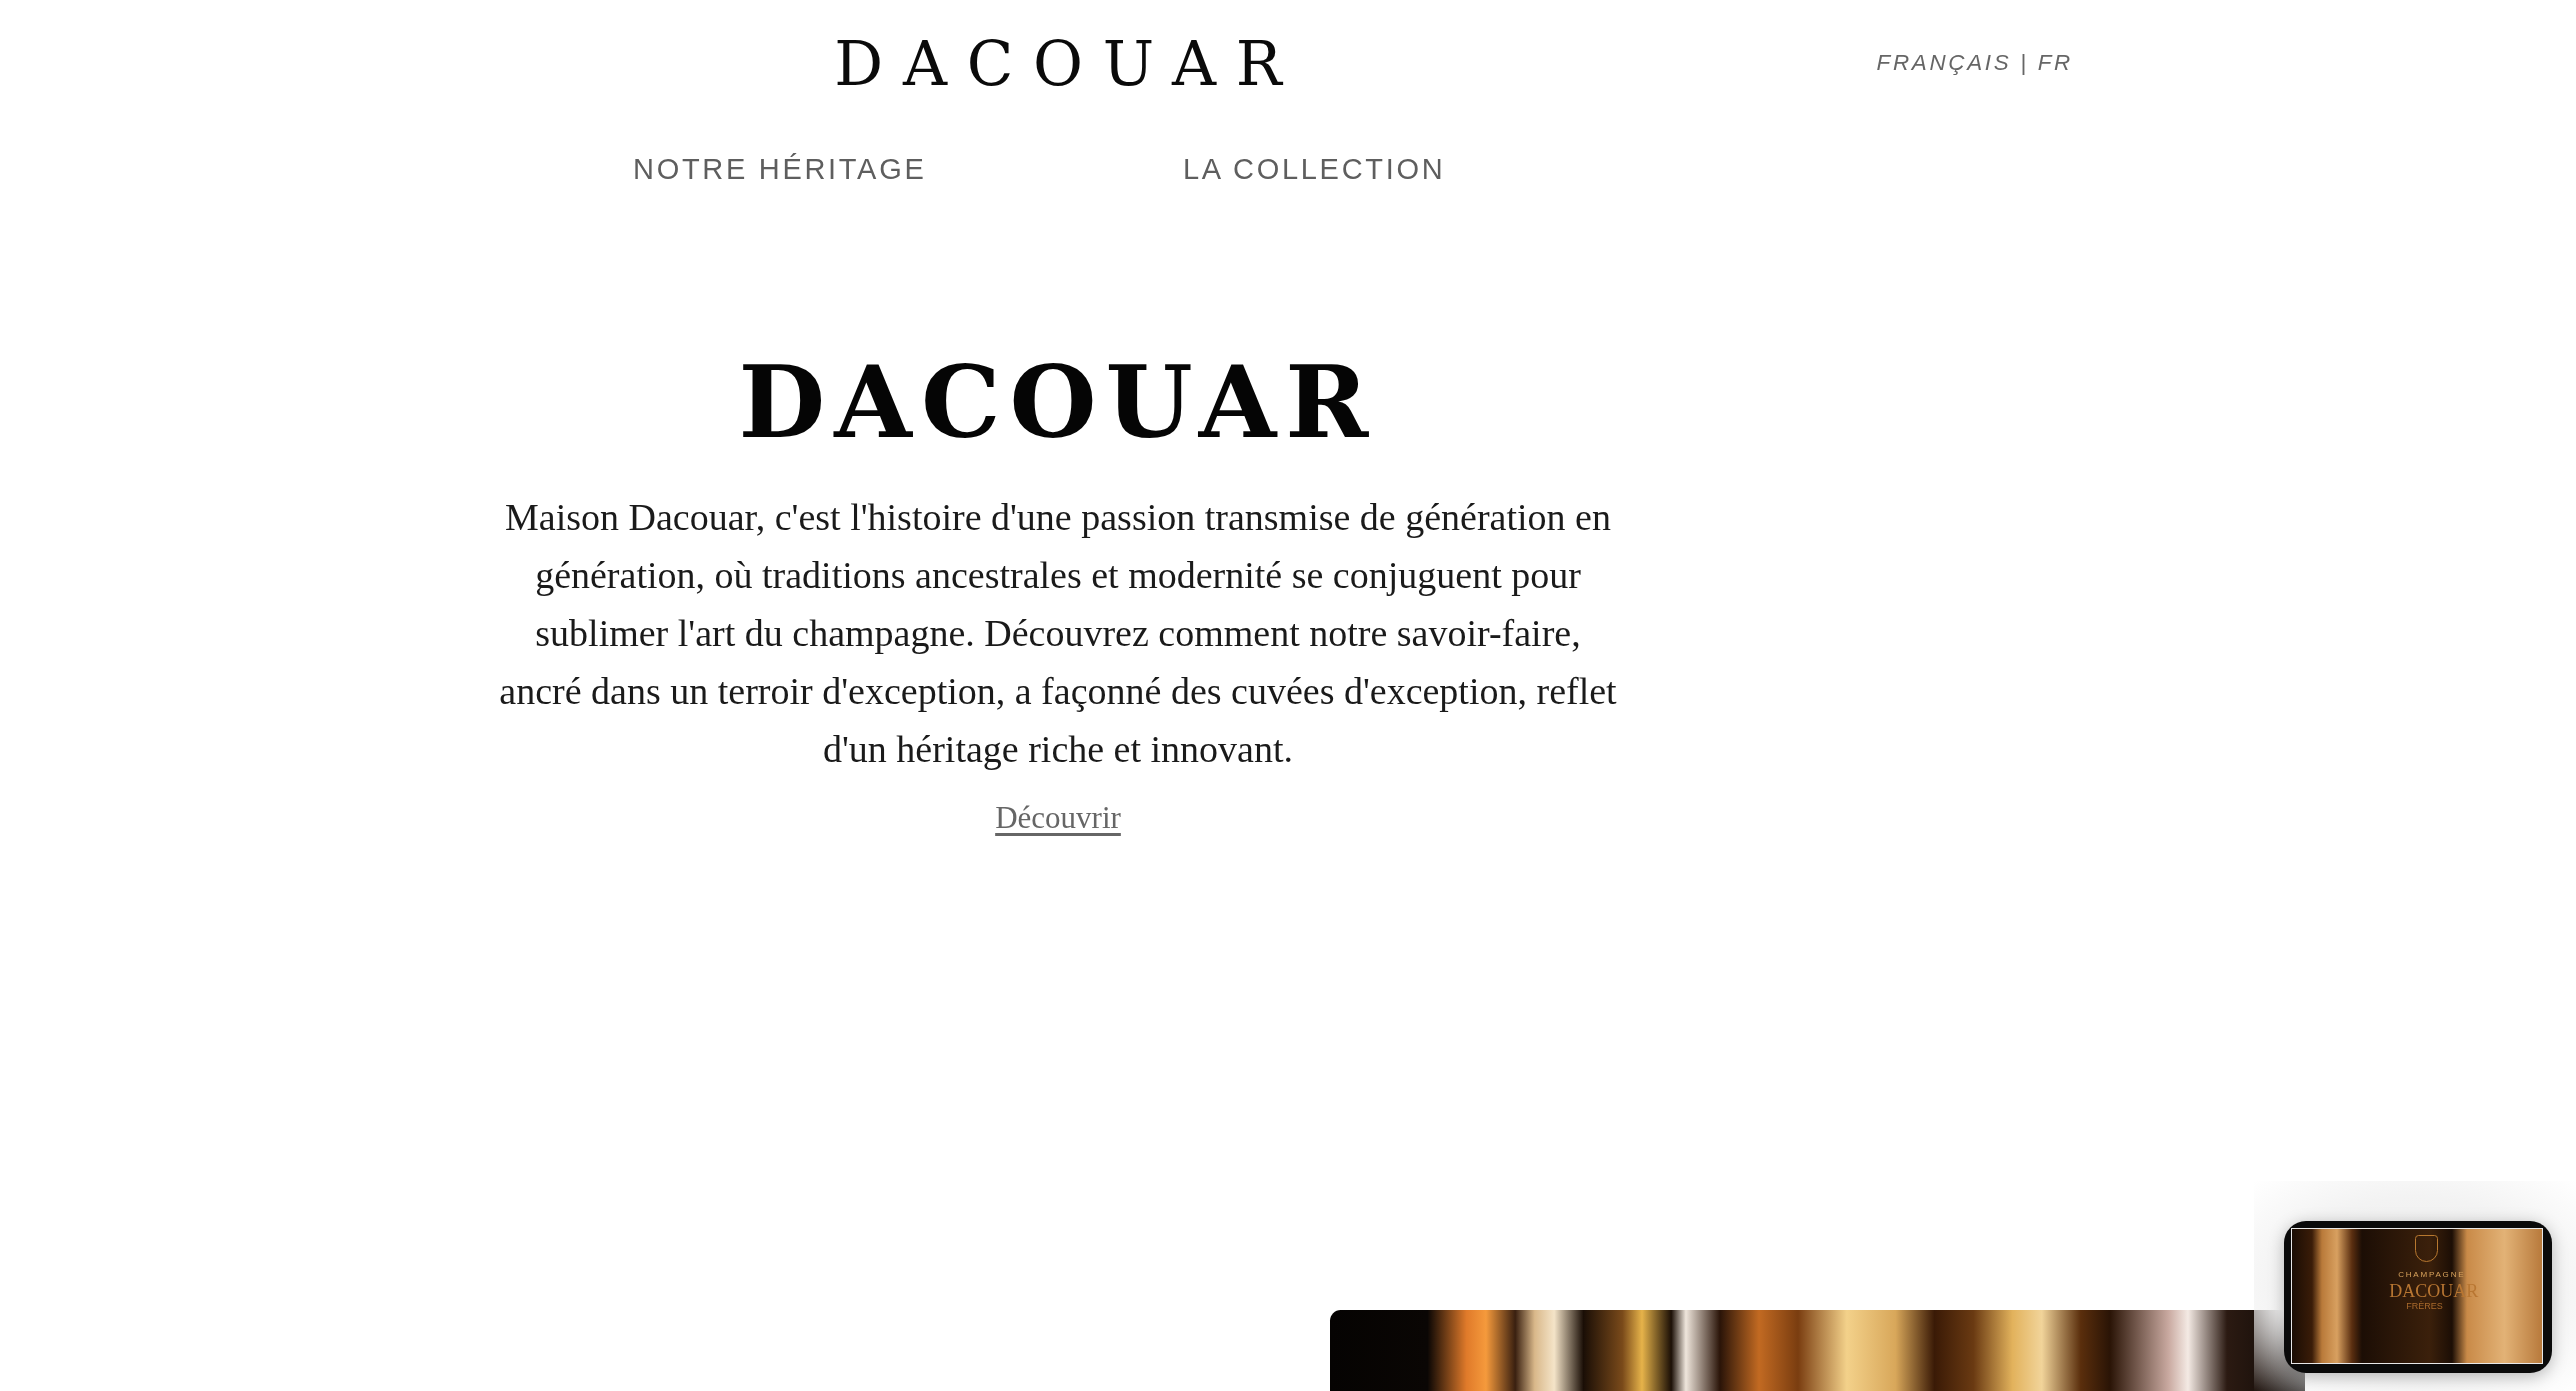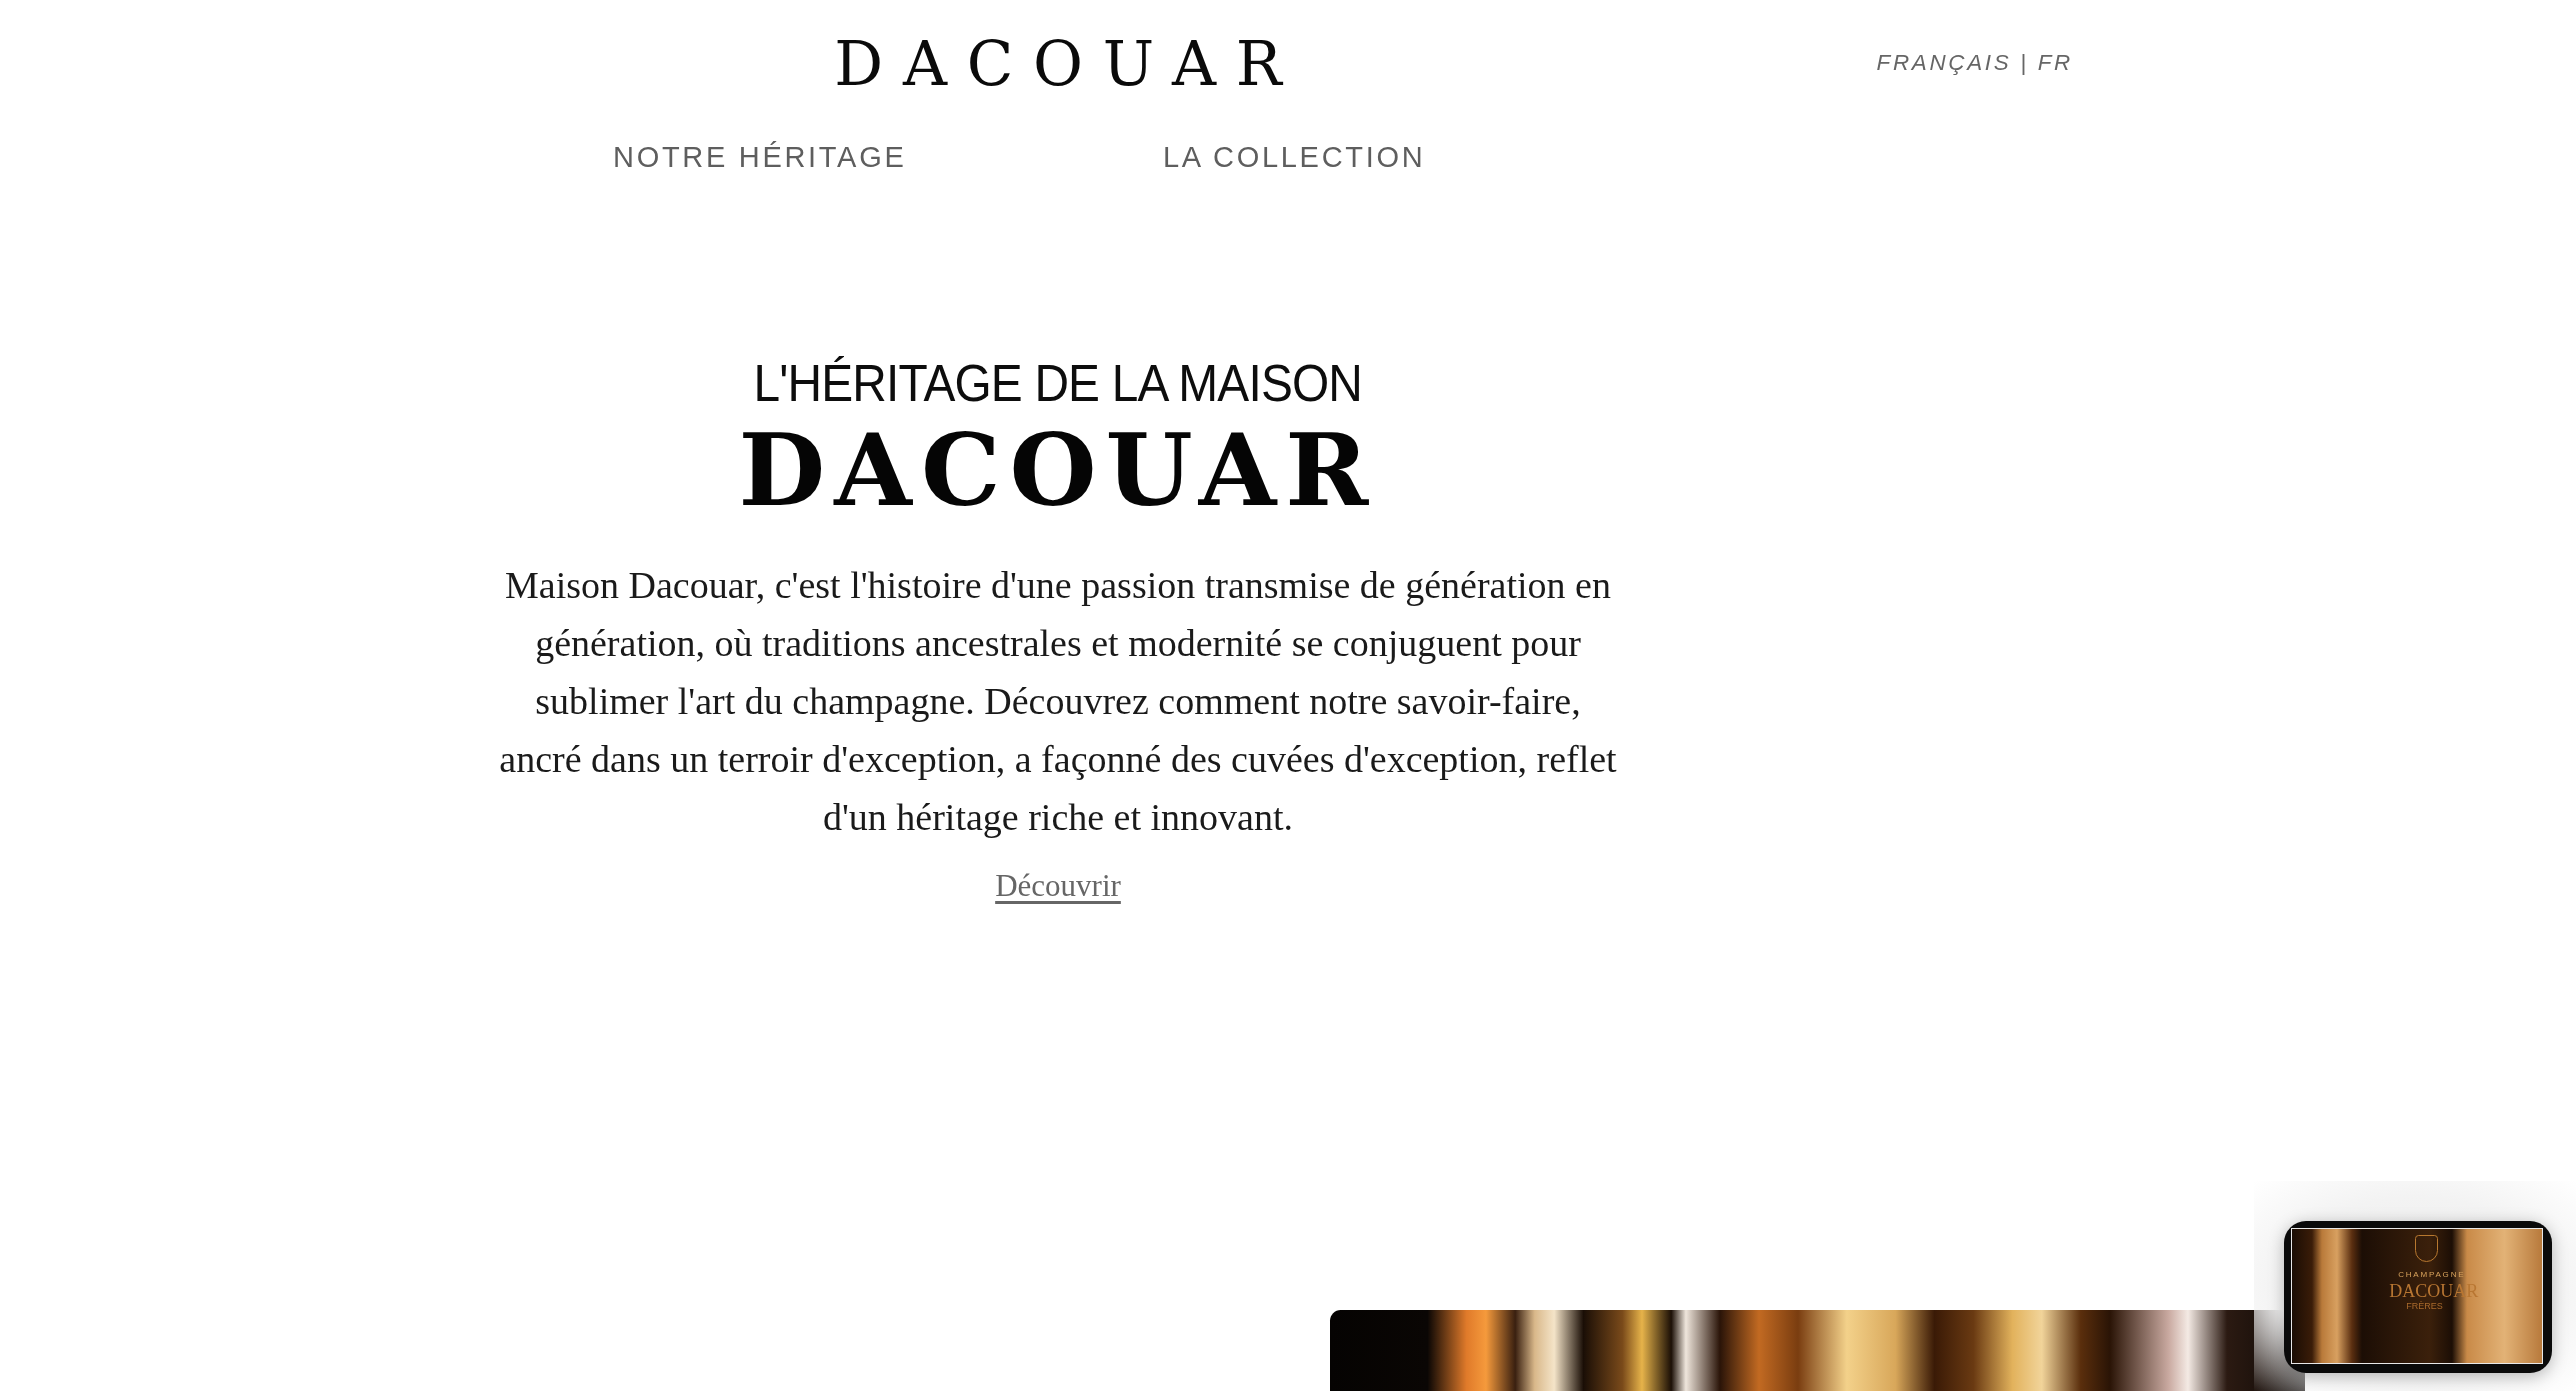--- a/index.html
+++ b/index.html
@@ -26,25 +26,25 @@
       font-family: "Liberation Sans", sans-serif;
       font-size: 22.4px; letter-spacing: 2.7px;
       color: #666;
       text-decoration: none;
       font-style: italic;
     }
     .nav {
       position: absolute; top: 138px; left: 0; width: 2576px; height: 39px;
     }
     .nav a {
-      position: absolute; top: 0;
+      position: absolute; top: 12px;
       font-family: "Liberation Sans", sans-serif;
       font-size: 29px; letter-spacing: 2.7px;
       color: #5e5e5e; text-decoration: none;
-      line-height: 39px; white-space: nowrap;
+      line-height: 39px; white-space: nowrap; margin-left: 20px;
     }
     .nav a.n1 { left: 613px; }
     .nav a.n2 { left: 1163px; }
     .nav a.n3 { left: 1693px; }
 
     
     .hero { position: absolute; left: 0; right: 0; top: 349px; text-align: center; }
     .hero-kicker {
       font-family: "Liberation Sans", sans-serif;
       font-size: 52px; color: #0d0d0d;
@@ -144,21 +144,20 @@
   <header>
     <a class="logo">DACOUAR</a>
     <a class="lang">FRANÇAIS | FR</a>
     <nav class="nav">
       <a class="n1">NOTRE HÉRITAGE</a>
       <a class="n2">LA COLLECTION</a>
     </nav>
   </header>
 
   <section class="hero">
-    <div><span class="hero-kicker">L'HÉRITAGE DE LA MAISON</span></div>
     <h1 class="hero-brand">DACOUAR</h1>
     <p class="hero-text">Maison Dacouar, c'est l'histoire d'une passion transmise de génération en génération, où traditions ancestrales et modernité se conjuguent pour sublimer l'art du champagne. Découvrez comment notre savoir-faire, ancré dans un terroir d'exception, a façonné des cuvées d'exception, reflet d'un héritage riche et innovant.</p>
     <a class="hero-cta">Découvrir</a>
   </section>
 
   <div class="feature-image"></div>
 
   <div class="video-halo"></div>
   <div class="video-widget">
     <div class="video-frame">

